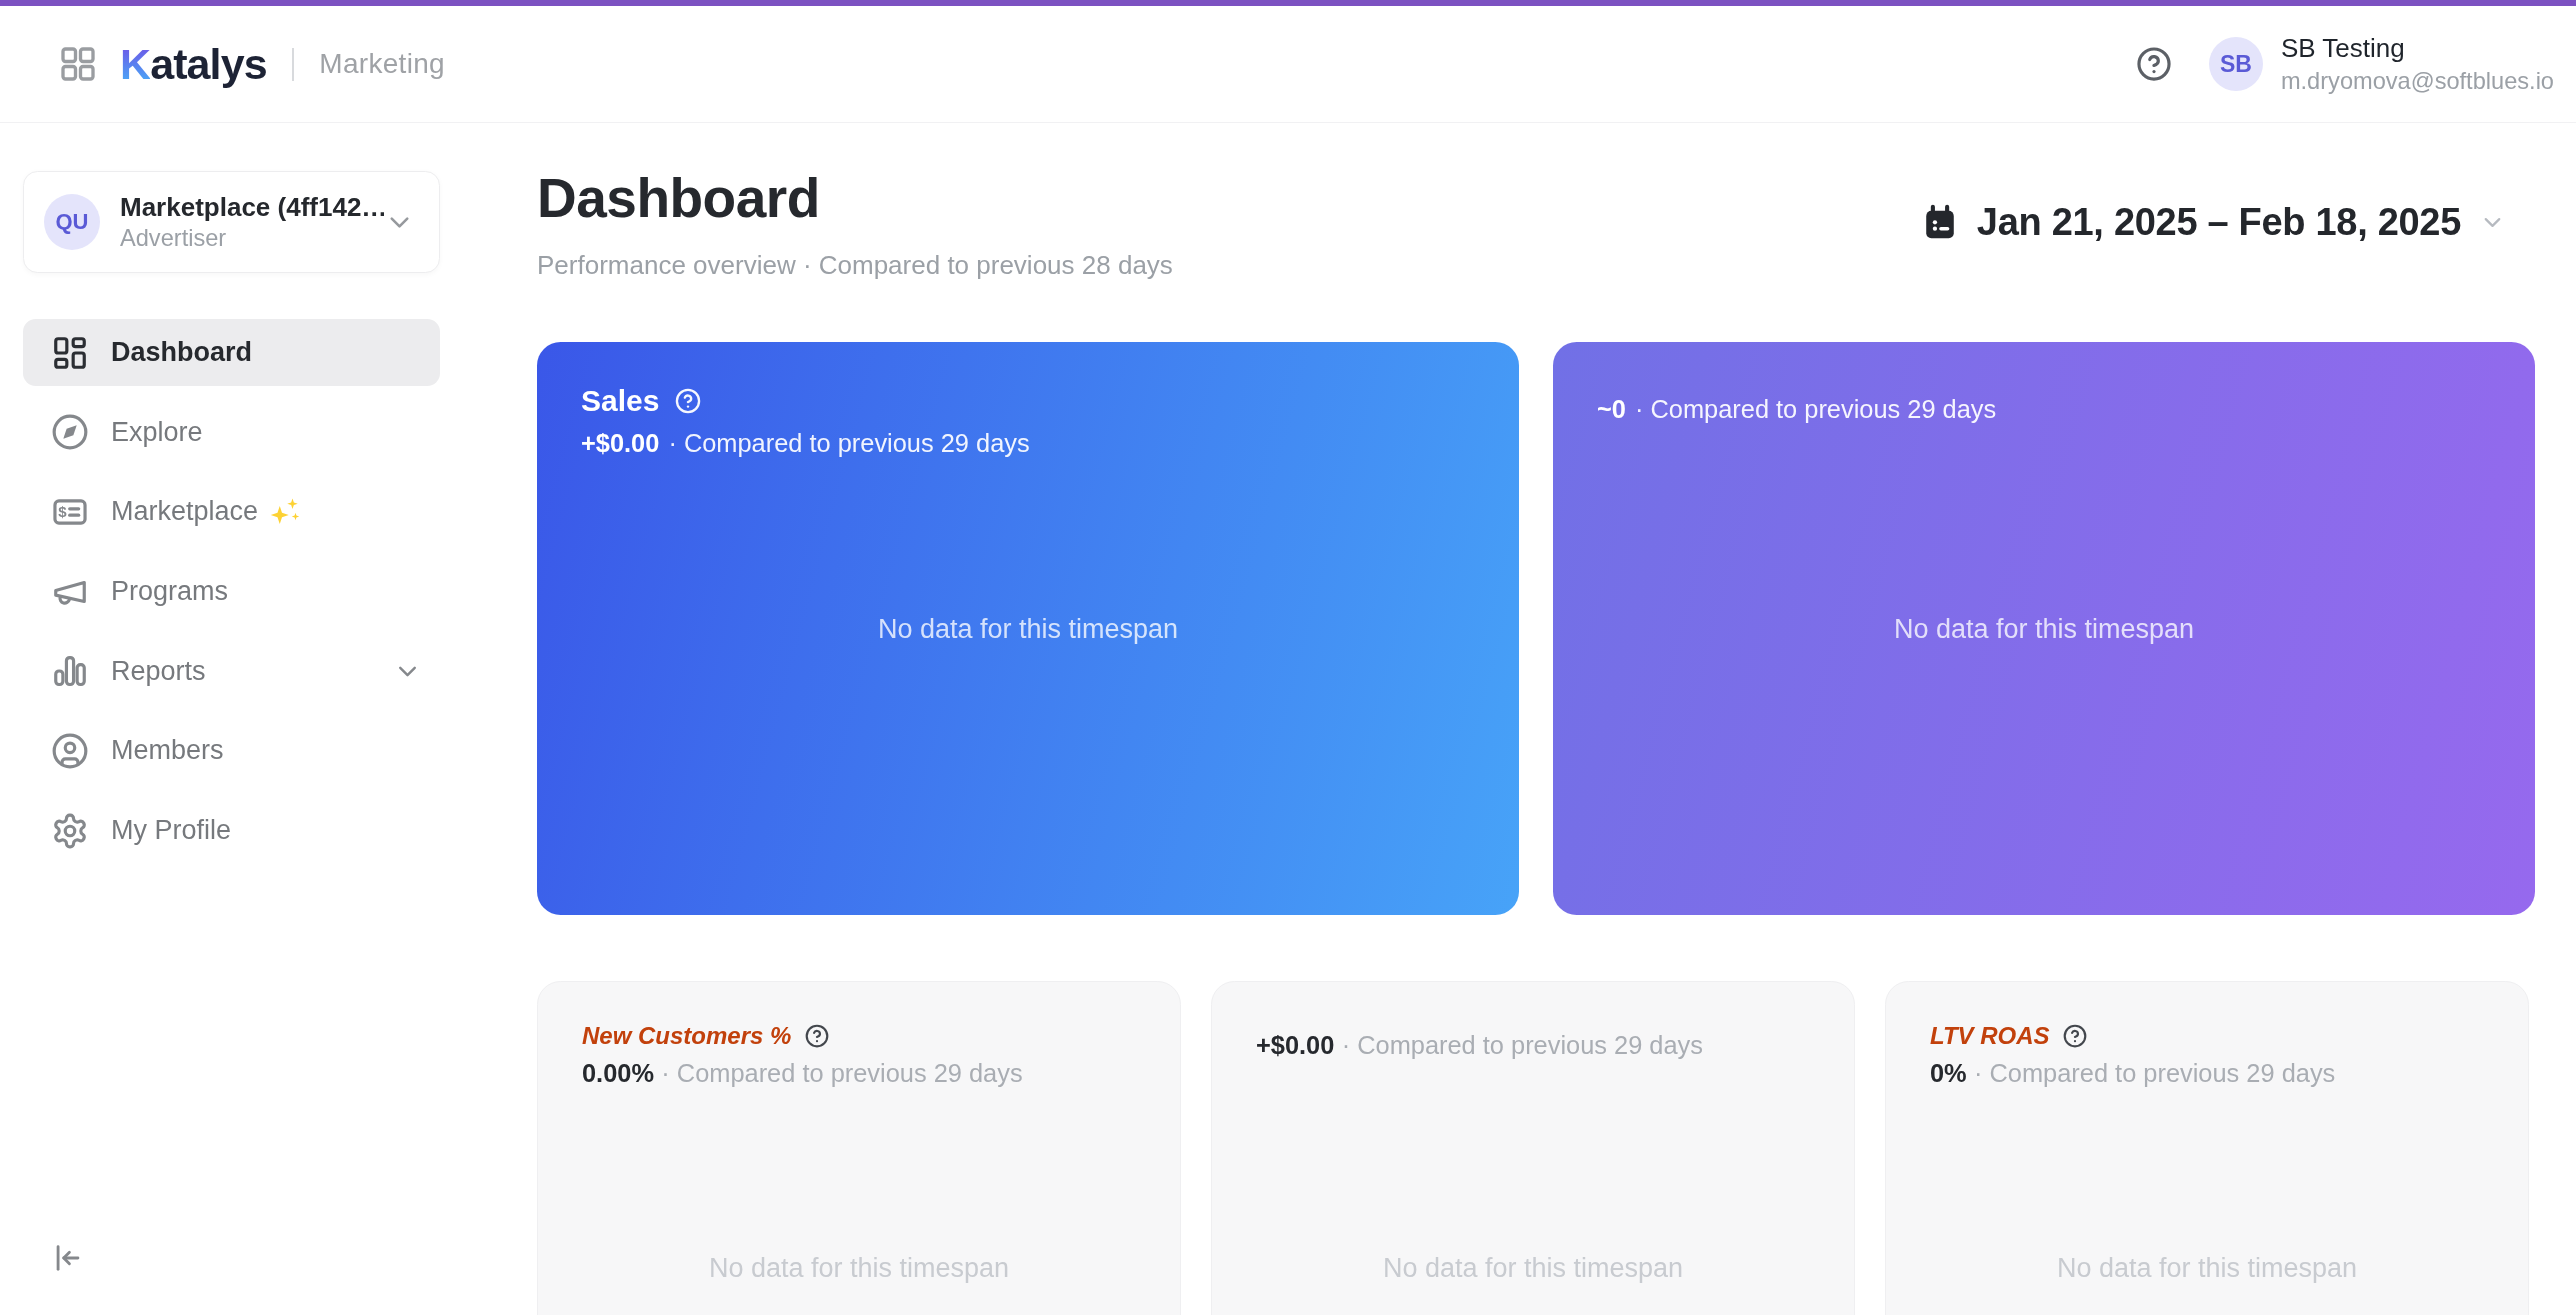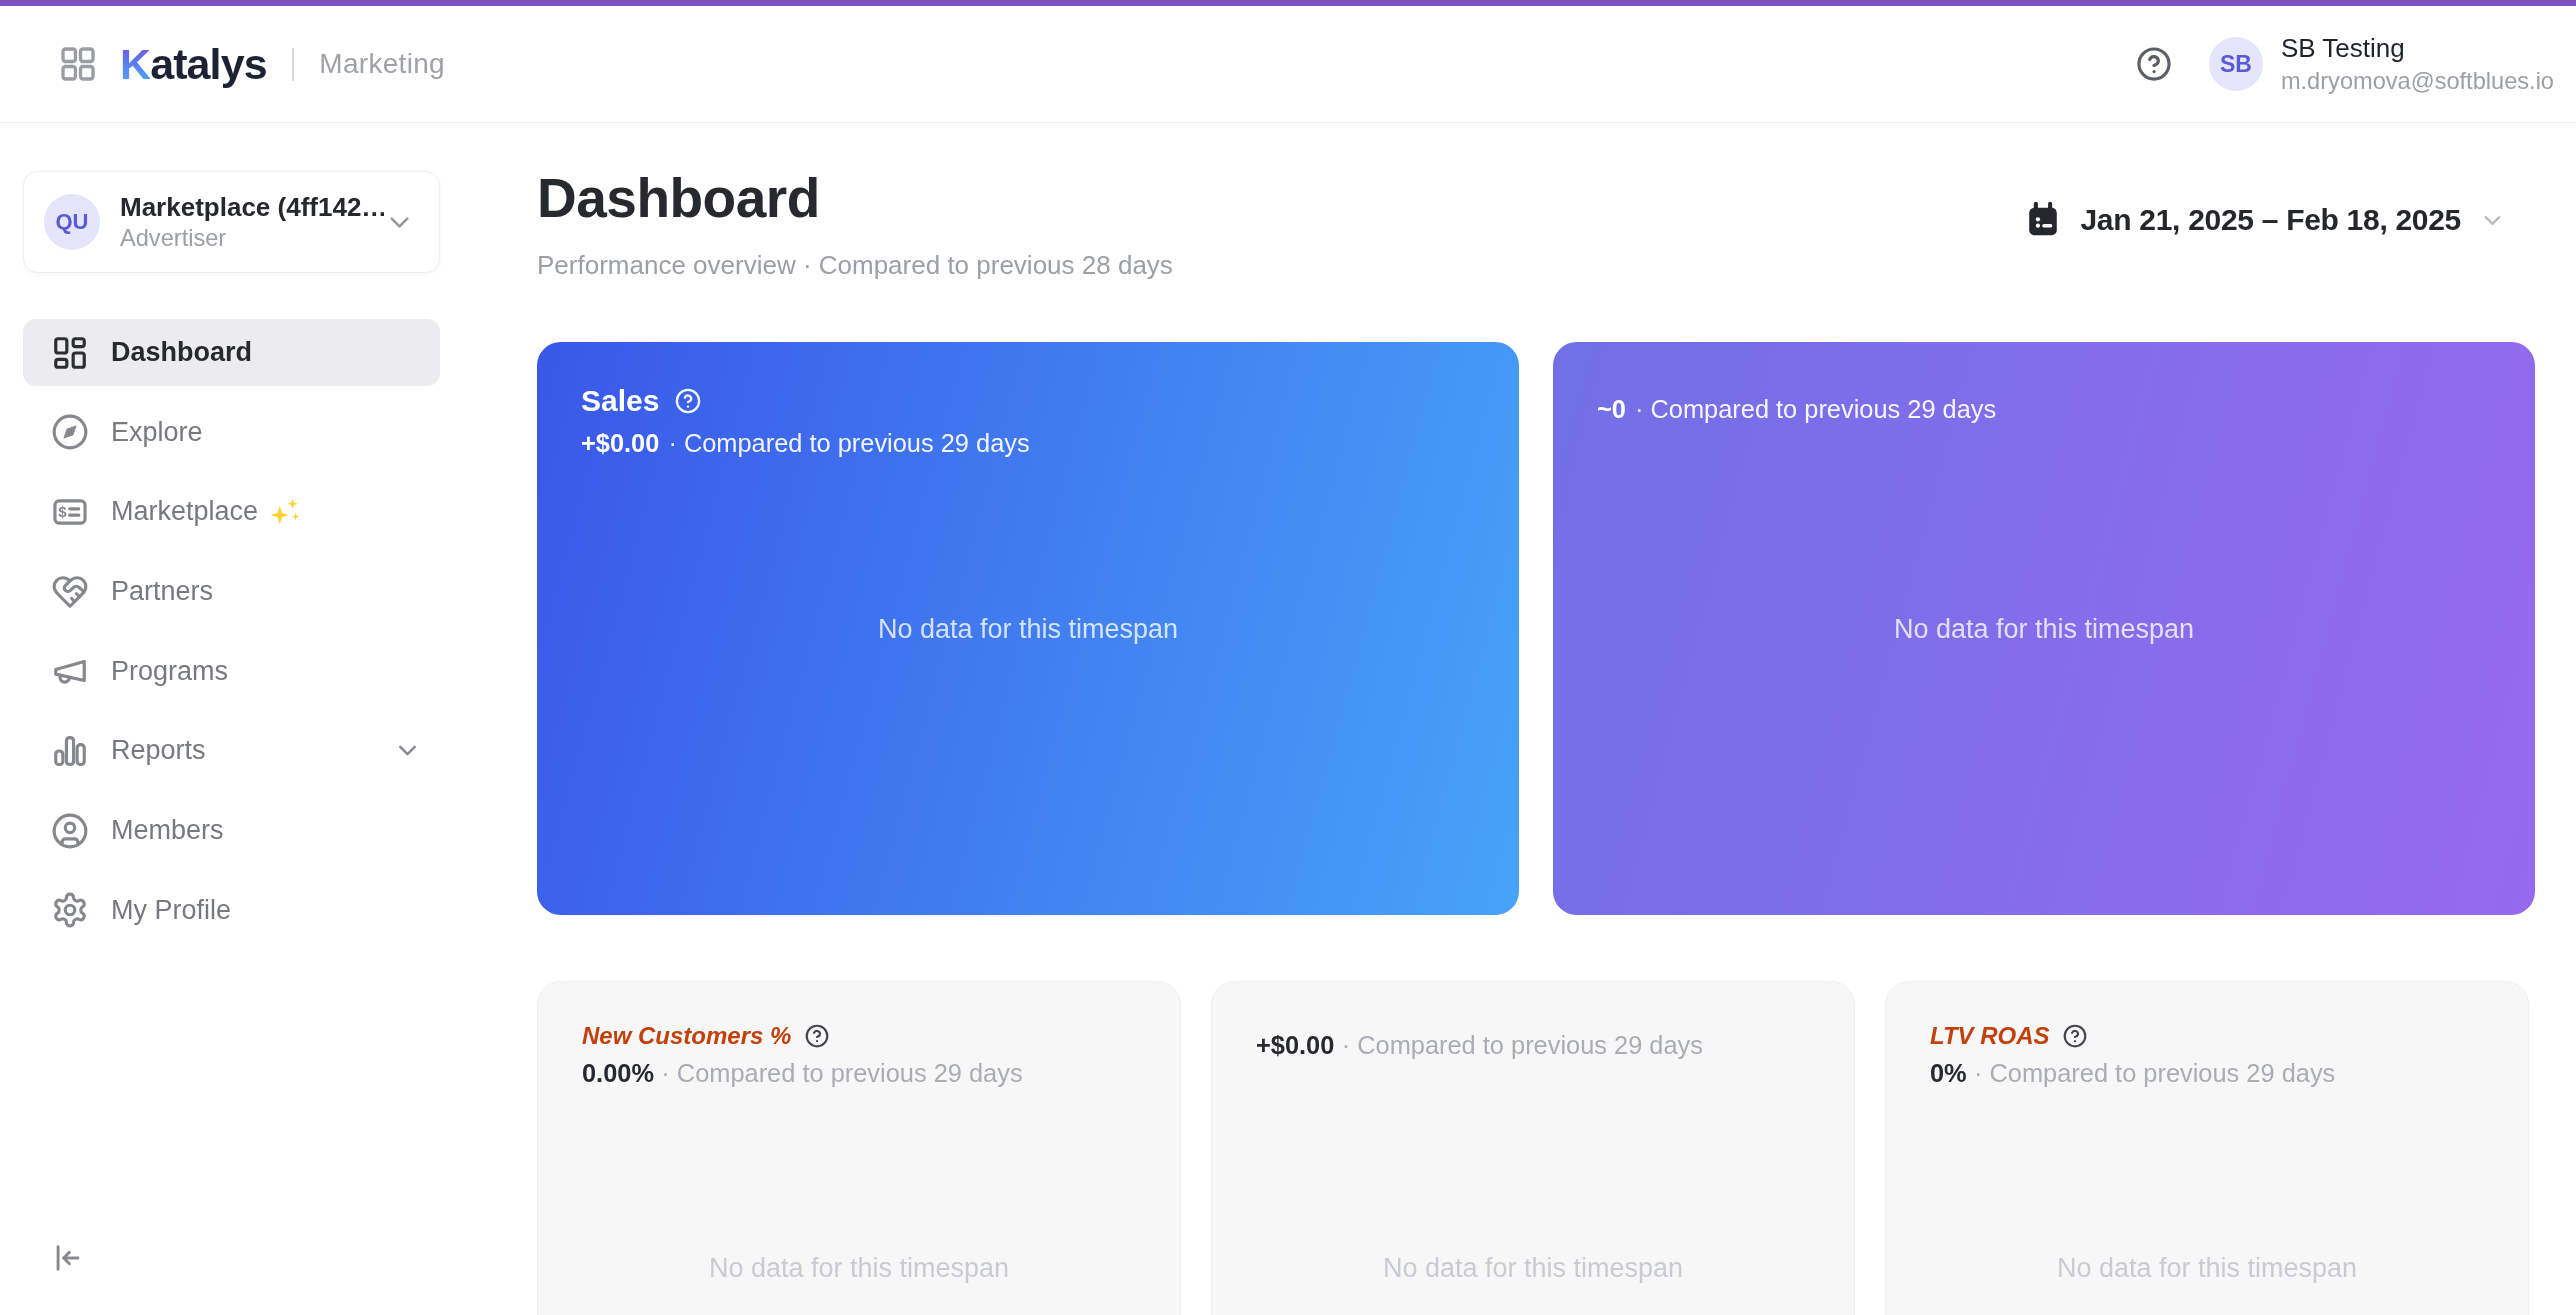--- a/index.html
+++ b/index.html
@@ -68,21 +68,21 @@
   .collapse-btn { position:absolute; left:51px; top:1241px; width:34px; height:34px;
     color:#85888c; background:none; border:none; cursor:pointer; }
 
   
   .page-title { position:absolute; left:537px; top:166px; font-size:55px; font-weight:700;
     color:#26292e; letter-spacing:-0.5px; }
   .page-subtitle { position:absolute; left:537px; top:250px; font-size:26px; color:#9ba0a6; }
   .date-range { position:absolute; top:201px; right:70px; display:flex; align-items:center;
     gap:18px; background:none; border:none; cursor:pointer; font-family:inherit; }
   .calendar-icon { width:38px; height:38px; color:#24272c; flex:none; }
-  .date-range-label { font-size:30px; font-weight:700; color:#24272c; letter-spacing:-0.3px; white-space:nowrap; }
+  .date-range-label { font-size:38px; font-weight:700; color:#24272c; letter-spacing:-0.3px; white-space:nowrap; }
   .date-chevron { width:27px; height:27px; color:#b6bac0; flex:none; }
 
   
   .hero-cards { position:absolute; left:537px; top:342px; display:flex; gap:34px; }
   .hero-card { width:982px; height:573px; border-radius:23.6px; position:relative;
     color:#fff; padding:42px 44px; }
   .hero-card.sales { background:linear-gradient(105deg,#3a57e8 0%,#47a3f8 100%); }
   .hero-card.conversions { background:linear-gradient(105deg,#7170e6 0%,#9669ee 100%); }
   .hero-title-row { display:flex; align-items:center; gap:14.5px; }
   .hero-title { font-size:30px; font-weight:700; }
@@ -196,31 +196,20 @@
       <span class="nav-label">Marketplace</span>
       <span class="sparkles">
         <svg viewBox="0 0 24 24" fill="#fdd234" stroke="none">
           <path d="M8.5 8 L10 12.5 L14.5 14 L10 15.5 L8.5 20 L7 15.5 L2.5 14 L7 12.5 Z"></path>
           <path d="M17 3 L17.9 5.6 L20.5 6.5 L17.9 7.4 L17 10 L16.1 7.4 L13.5 6.5 L16.1 5.6 Z"></path>
           <path d="M19 12.5 L19.6 14.4 L21.5 15 L19.6 15.6 L19 17.5 L18.4 15.6 L16.5 15 L18.4 14.4 Z"></path>
         </svg>
       </span>
     </button>
 
-    <button class="nav-item">
-      <span class="nav-icon">
-        <svg viewBox="0 0 24 24" fill="none" stroke="currentColor" stroke-width="2" stroke-linecap="round" stroke-linejoin="round">
-          <path d="M19 14c1.49-1.46 3-3.21 3-5.5A5.5 5.5 0 0 0 16.5 3c-1.76 0-3 .5-4.5 2-1.5-1.5-2.74-2-4.5-2A5.5 5.5 0 0 0 2 8.5c0 2.3 1.5 4.05 3 5.5l7 7Z"></path>
-          <path d="M12 5 9.04 7.96a2.17 2.17 0 0 0 0 3.08c.82.82 2.13.85 3 .07l2.07-1.9a2.82 2.82 0 0 1 3.79 0l2.96 2.66"></path>
-          <path d="m18 15-2-2"></path>
-            <path d="m15 18-2-2"></path>
-        </svg>
-      </span>
-      <span class="nav-label">Partners</span>
-    </button>
 
     <button class="nav-item">
       <span class="nav-icon">
         <svg viewBox="0 0 24 24" fill="none" stroke="currentColor" stroke-width="2" stroke-linecap="round" stroke-linejoin="round">
           <path d="m3 11 18-5v12L3 14v-3z"></path>
           <path d="M11.6 16.8a3 3 0 1 1-5.8-1.6"></path>
         </svg>
       </span>
       <span class="nav-label">Programs</span>
     </button>

